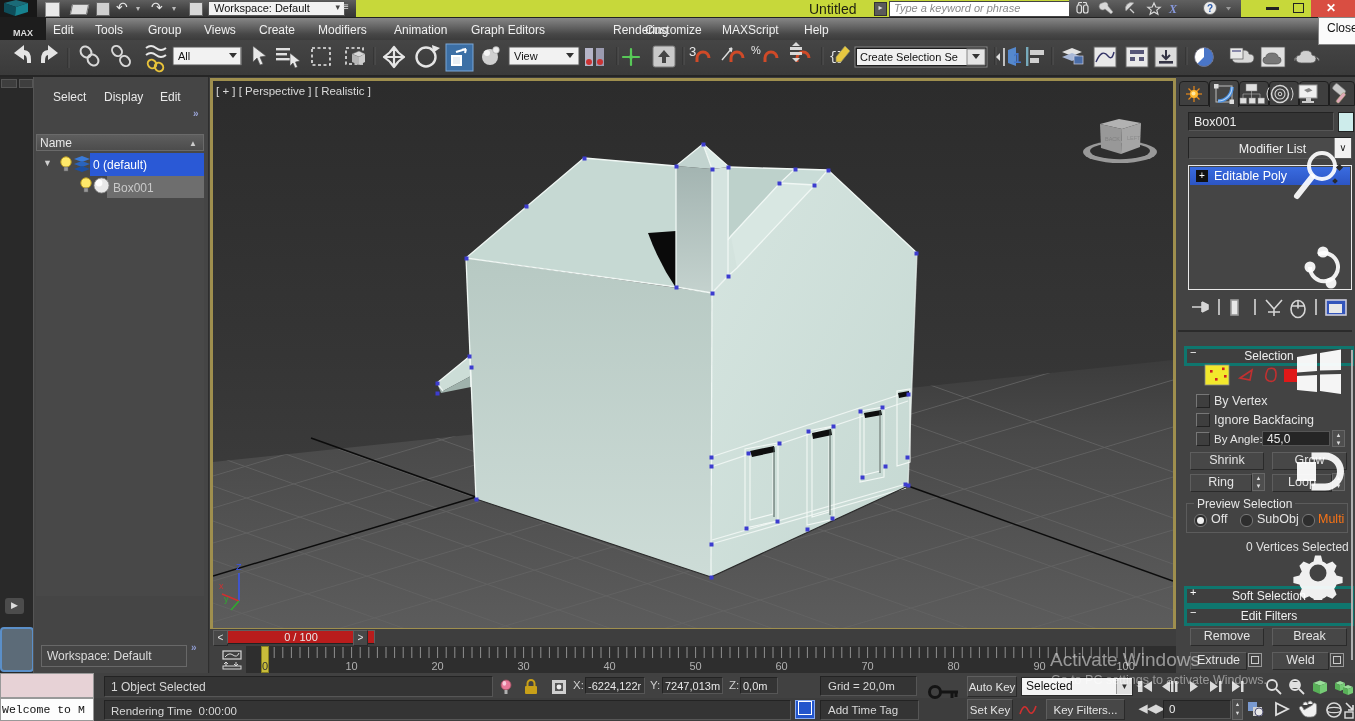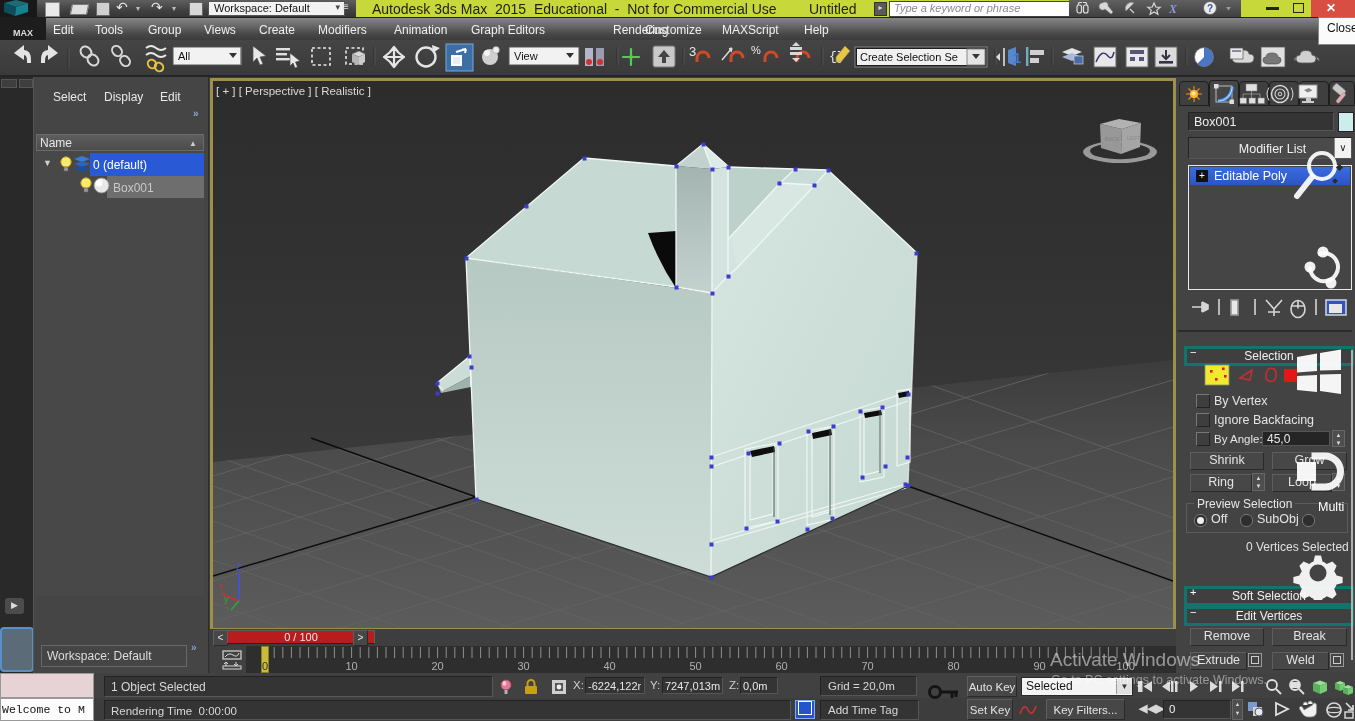--- a/index.html
+++ b/index.html
@@ -13,21 +13,20 @@
 </head>
 <body>
 <div id="stage">
 
 <div class="abs" style="left:0;top:0;width:1355px;height:17px;background:linear-gradient(#5f5f5f,#414141 60%,#353535);"></div>
 <div class="abs" style="left:356px;top:0;width:955px;height:17px;background:#c7d83a;"></div>
 <div class="abs" style="left:1311px;top:0;width:44px;height:17px;background:#d94e42;"></div>
 <div class="abs" style="left:1326px;top:1px;color:#fff;font-size:12px;font-weight:bold;">✕</div>
 <div class="abs" style="left:1266px;top:7px;width:13px;height:2.5px;background:#222;"></div>
 <div class="abs" style="left:1293px;top:3px;width:9px;height:8px;border:1.5px solid #222;background:transparent;"></div>
-<div class="abs" style="left:372px;top:1px;color:#1f1f10;font-size:14px;">Autodesk 3ds Max&nbsp; 2015&nbsp; Educational&nbsp; -&nbsp; Not for Commercial Use</div>
     <div class="abs" style="left:809px;top:1px;color:#1f1f10;font-size:14px;">Untitled</div>
 
 <div class="abs" style="left:0;top:0;width:37px;height:17px;background:#181818;"></div>
 <svg class="abs" style="left:2px;top:0;" width="30" height="17" viewBox="0 0 30 17">
   <polygon points="2,3 14,0 26,3 14,7" fill="#1b6b78"></polygon>
   <polygon points="2,3 14,7 13,16 2,12" fill="#0e4d5a"></polygon>
   <polygon points="26,3 14,7 13,16 26,12" fill="#17828f"></polygon>
 </svg>
 
 <div class="abs" style="left:45px;top:2px;width:13px;height:13px;background:#e9e9e9;border:1px solid #888;"></div>
@@ -596,26 +595,26 @@
 <div class="abs btn" style="left:1272px;top:474px;width:58px;height:16px;font-size:12.5px;">Loop</div>
 <div class="abs" style="left:1332px;top:473px;width:13px;height:18px;background:#4e4e4e;border:1px solid #666;color:#ddd;font-size:6px;text-align:center;line-height:8px;box-sizing:border-box;">▲<br>▼</div>
 <div class="abs" style="left:1186px;top:503px;width:162px;height:30px;border:1px solid #5c5c5c;box-sizing:border-box;"></div>
 <div class="abs" style="left:1194px;top:497px;background:#434343;color:#e8e8e8;font-size:12px;padding:0 3px;">Preview Selection</div>
 <div class="abs" style="left:1194px;top:514px;width:11px;height:11px;border-radius:6px;background:#2e2e2e;border:1px solid #777;"></div>
 <div class="abs" style="left:1197px;top:517px;width:7px;height:7px;border-radius:4px;background:#f0f0f0;"></div>
 <div class="abs" style="left:1211px;top:512px;color:#e4e4e4;font-size:12.5px;">Off</div>
 <div class="abs" style="left:1240px;top:514px;width:11px;height:11px;border-radius:6px;background:#2e2e2e;border:1px solid #777;"></div>
 <div class="abs" style="left:1257px;top:512px;color:#e4e4e4;font-size:12.5px;">SubObj</div>
 <div class="abs" style="left:1302px;top:514px;width:11px;height:11px;border-radius:6px;background:#2e2e2e;border:1px solid #777;"></div>
-<div class="abs" style="left:1318px;top:500px;color:#ffffff;font-size:12.5px;">Multi</div>
+<div class="abs" style="left:1318px;top:512px;color:#f97316;font-size:12.5px;">Multi</div>
 <div class="abs" style="left:1246px;top:540px;color:#e0e0e0;font-size:12px;">0 Vertices Selected</div>
 
 <div class="abs rollhead" style="left:1184px;top:586px;width:164px;height:14px;">Soft Selection</div>
 <div class="abs" style="left:1190px;top:586px;color:#fff;font-size:11px;">+</div>
-<div class="abs rollhead" style="left:1184px;top:606px;width:164px;height:14px;">Edit Vertices</div>
+<div class="abs rollhead" style="left:1184px;top:606px;width:164px;height:14px;">Edit Filters</div>
 <div class="abs" style="left:1190px;top:606px;color:#fff;font-size:11px;">−</div>
 <div class="abs btn" style="left:1190px;top:628px;width:72px;height:16px;font-size:12.5px;">Remove</div>
 <div class="abs btn" style="left:1272px;top:628px;width:73px;height:16px;font-size:12.5px;">Break</div>
 <div class="abs btn" style="left:1190px;top:652px;width:55px;height:16px;font-size:12.5px;">Extrude</div>
 <div class="abs" style="left:1248px;top:653px;width:14px;height:14px;background:#444;border:1px solid #999;box-sizing:border-box;">
       <div style="margin:2px;width:6px;height:6px;border:1px solid #ccc;"></div>
     </div>
 <div class="abs btn" style="left:1272px;top:652px;width:55px;height:16px;font-size:12.5px;">Weld</div>
 <div class="abs" style="left:1330px;top:653px;width:14px;height:14px;background:#444;border:1px solid #999;box-sizing:border-box;">
       <div style="margin:2px;width:6px;height:6px;border:1px solid #ccc;"></div>

